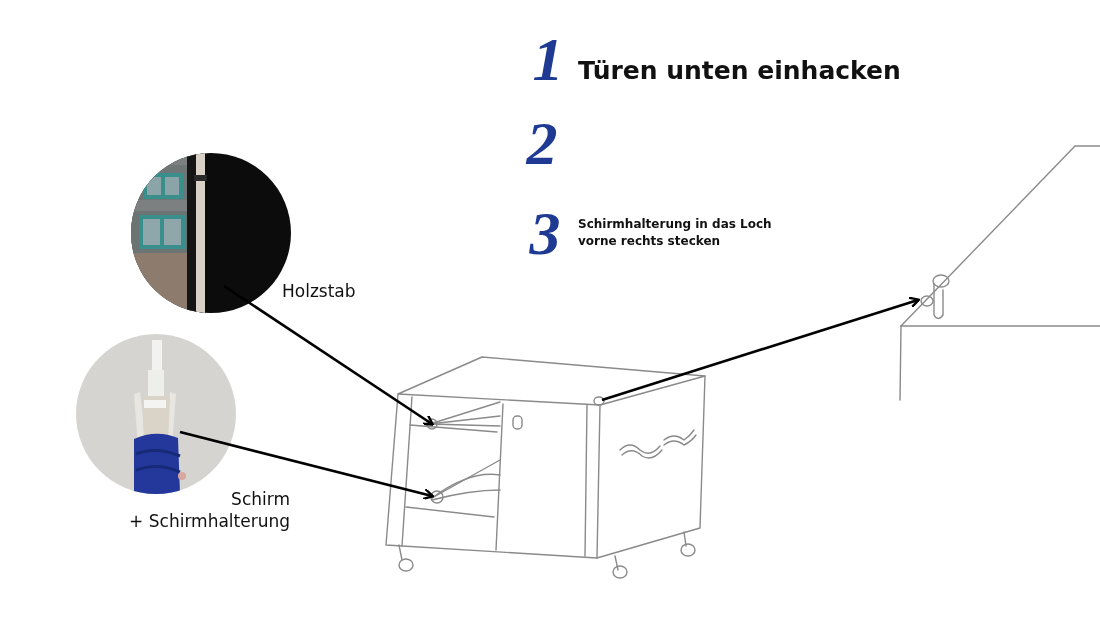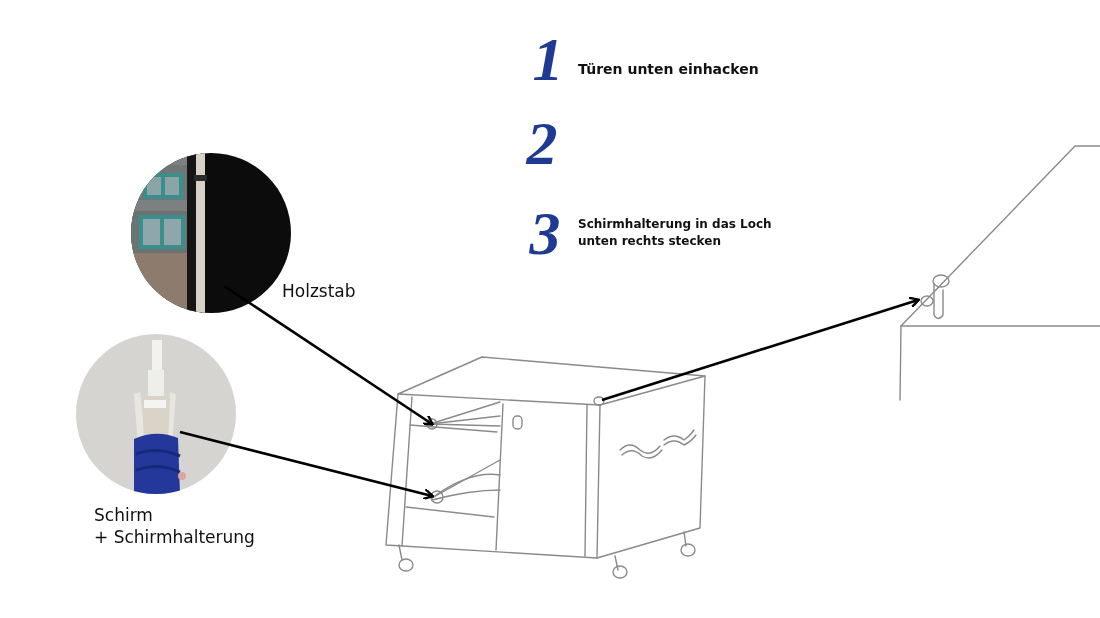--- a/index.html
+++ b/index.html
@@ -1,38 +1,38 @@
 <!DOCTYPE html>
 <html><head>
 <meta charset="utf-8">
 <style>
   html, body { margin:0; padding:0; background:#ffffff; }
   body { width:1100px; height:618px; position:relative; overflow:hidden; font-family:"Liberation Sans", sans-serif; }
   .step { position:absolute; display:flex; align-items:center; }
   .num { font-family:"Liberation Serif", serif; font-style:italic; font-weight:bold; color:#1f3a93; font-size:62px; line-height:1; width:52px; text-align:center; }
-  .txt { font-family:"DejaVu Sans", sans-serif; font-weight:bold; font-size:14px; color:#111; line-height:1.4; margin-left:4px; }
+  .txt { font-family:"DejaVu Sans", sans-serif; font-weight:bold; font-size:25px; color:#111; line-height:1.4; margin-left:4px; }
   .label { position:absolute; font-family:"DejaVu Sans", sans-serif; font-weight:normal; font-size:17px; color:#111; line-height:1.3; }
   .circle { position:absolute; border-radius:50%; overflow:hidden; }
   svg.sketch { position:absolute; left:0; top:0; }
 </style>
 </head>
 <body>
 
 <div class="step" style="left:522px; top:28px;">
   <span class="num">1</span>
   <span class="txt" style="margin-top:22px;">Türen unten einhacken</span>
 </div>
 <div class="step" style="left:510px; top:112px;">
   <span class="num" style="width:64px;">2</span>
 </div>
 <div class="step" style="left:516px; top:202px;">
   <span class="num" style="width:58px;">3</span>
   <span class="txt" style="font-size:12px;">
     <span>Schirmhalterung in das Loch</span><br>
-    <span>unten rechts stecken</span>
+    <span>vorne rechts stecken</span>
   </span>
 </div>
 
 <div class="circle" style="left:131px; top:153px; width:160px; height:160px; background:#0c0c0c;">
   <svg width="160" height="160" viewBox="0 0 160 160">
     <rect x="0" y="0" width="62" height="160" fill="#7c8080"></rect>
     <rect x="0" y="12" width="62" height="35" fill="#6f7676"></rect>
     <rect x="12" y="20" width="40" height="26" fill="#3a8e8c"></rect>
     <rect x="16" y="24" width="14" height="18" fill="#8aa4a8"></rect>
     <rect x="34" y="24" width="14" height="18" fill="#8aa4a8"></rect>
@@ -55,21 +55,21 @@
     <polygon points="58,60 64,58 70,110 62,112" fill="#e8e6e0"></polygon>
     <polygon points="94,58 100,60 96,112 88,110" fill="#e8e6e0"></polygon>
     <polygon points="66,62 94,62 92,110 68,110" fill="#d9d3c8"></polygon>
     <rect x="68" y="66" width="22" height="8" fill="#f4f4f2"></rect>
     <path d="M58 105 Q80 95 102 104 L104 160 L58 160 Z" fill="#23389a"></path>
     <path d="M60 120 Q80 112 104 122" stroke="#162a78" stroke-width="3" fill="none"></path>
     <path d="M60 136 Q82 128 104 138" stroke="#162a78" stroke-width="3" fill="none"></path>
     <circle cx="106" cy="142" r="4" fill="#d8a8a0"></circle>
   </svg>
 </div>
-<div class="label" style="left:94px; top:504px; width:196px;">
+<div class="label" style="left:94px; top:488px; text-align:right; width:196px;">
   <span>Schirm</span><br>
   <span>+ Schirmhalterung</span>
 </div>
 
 <svg class="sketch" width="1100" height="618" viewBox="0 0 1100 618">
   <defs>
     <marker id="ah" markerWidth="10" markerHeight="10" refX="8" refY="5" orient="auto" markerUnits="userSpaceOnUse">
       <path d="M0 0 L9 5 L0 10" fill="none" stroke="#000" stroke-width="2.4"></path>
     </marker>
   </defs>

